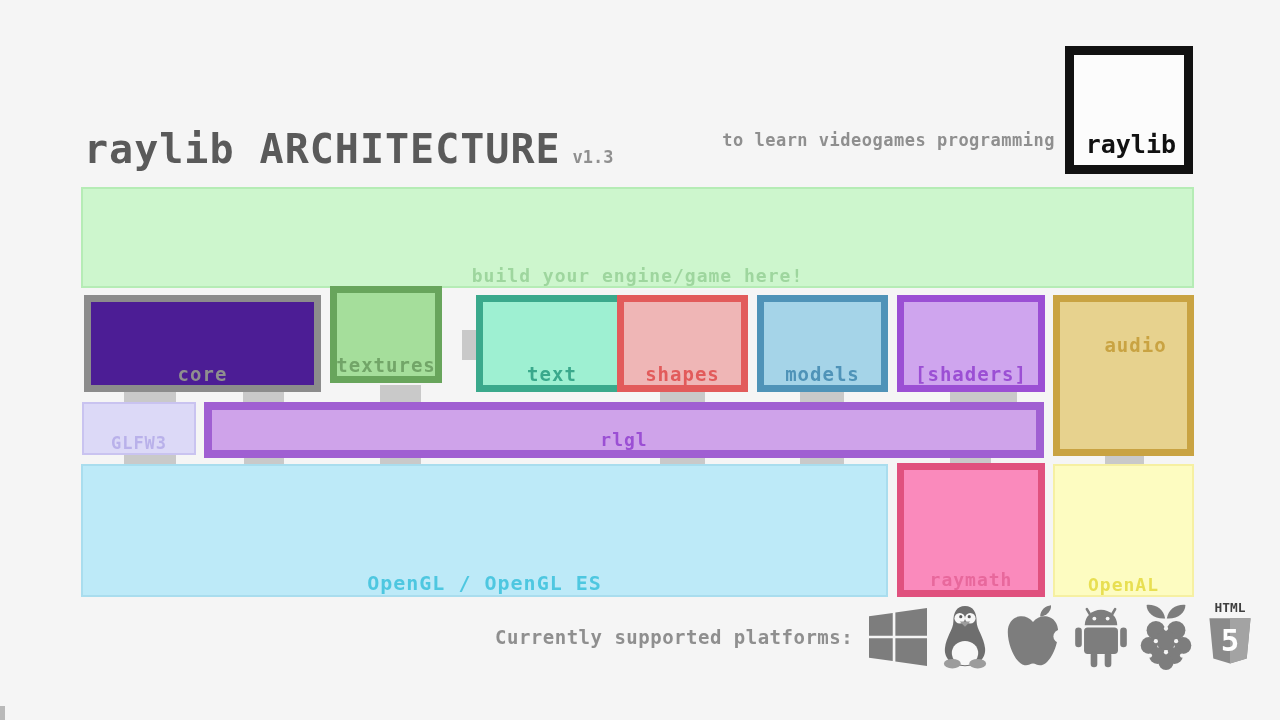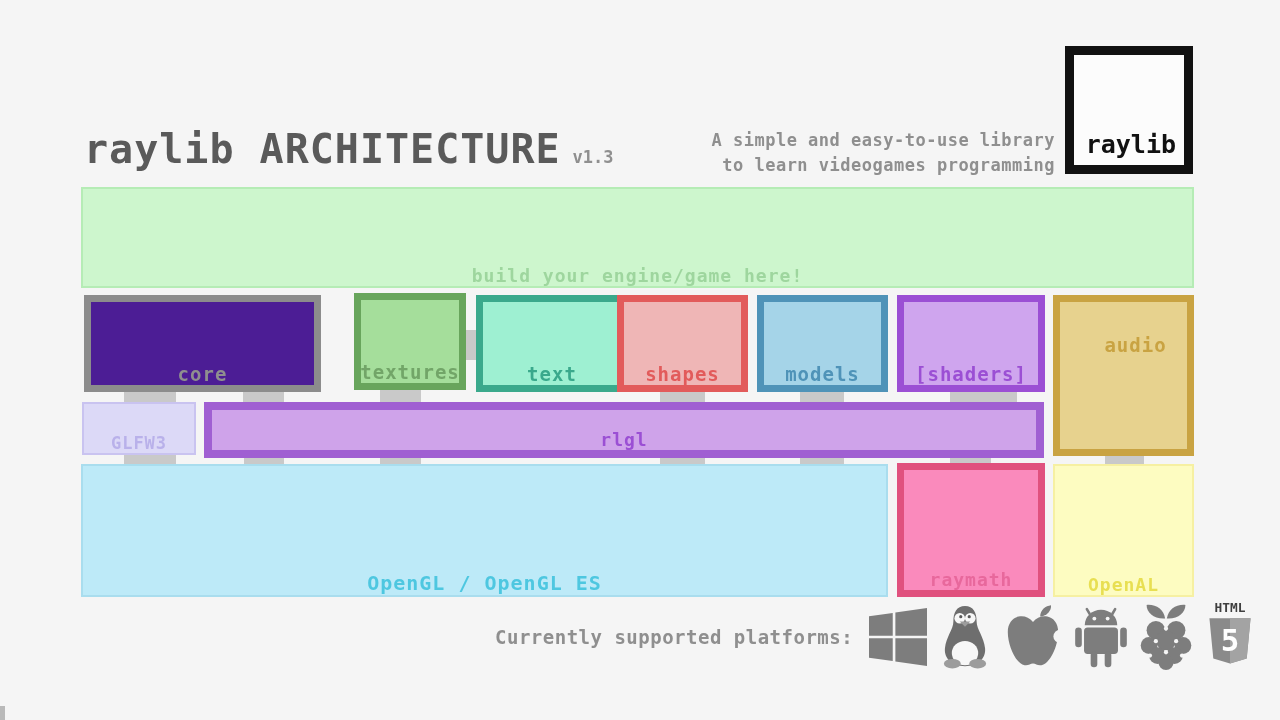--- a/index.html
+++ b/index.html
@@ -13,21 +13,21 @@
   .title .version{font-size:17px;font-weight:bold;letter-spacing:0;margin-left:12px;vertical-align:baseline;}
   .tagline{right:225px;top:128px;text-align:right;font-size:17px;line-height:25px;font-weight:bold;letter-spacing:0.5px;}
   .logo{left:1065px;top:46px;width:128px;height:128px;border-style:solid;border-width:9px;}
   .logo-text{position:absolute;right:8px;bottom:6px;font-size:25px;font-weight:bold;letter-spacing:0;}
   
   .box{display:flex;align-items:flex-end;justify-content:center;border-style:solid;
        font-weight:bold;letter-spacing:1px;z-index:2;}
   .engine{left:81px;top:187px;width:1113px;height:101px;border-width:2px;font-size:18px;letter-spacing:1px;}
   .mod{border-width:7px;font-size:19px;}
   .mod-core{left:84px;top:295px;width:237px;height:97px;}
-  .mod-textures{left:330px;top:293px;width:112px;height:97px;margin-left:24px;}
+  .mod-textures{left:330px;top:286px;width:112px;height:97px;}
   .mod-text{left:476px;top:295px;width:152px;height:97px;}
   .mod-shapes{left:617px;top:295px;width:131px;height:97px;}
   .mod-models{left:757px;top:295px;width:131px;height:97px;}
   .mod-shaders{left:897px;top:295px;width:148px;height:97px;}
   .mod-audio{left:1053px;top:295px;width:141px;height:161px;align-items:flex-start;padding-top:32px;}
   .glfw{left:82px;top:402px;width:114px;height:53px;border-width:2px;font-size:17px;}
   .rlgl{left:204px;top:402px;width:840px;height:56px;border-width:8px;font-size:18px;}
   .opengl{left:81px;top:464px;width:807px;height:133px;border-width:2px;font-size:20px;}
   .raymath{left:897px;top:463px;width:148px;height:134px;border-width:7px;font-size:18px;}
   .openal{left:1053px;top:464px;width:141px;height:133px;border-width:2px;font-size:18px;}
@@ -53,21 +53,20 @@
   .platforms-label{font-size:19px;font-weight:bold;letter-spacing:0.5px;margin-right:5px;white-space:nowrap;}
   .picon{display:block;}
 </style>
 </head>
 <body style="background-color: rgb(245, 245, 245);">
 
 <div class="abs title" style="color: rgb(90, 90, 90);">
   <span>raylib ARCHITECTURE</span><span class="version" style="color: rgb(143, 143, 143);">v1.3</span>
 </div>
 <div class="abs tagline" style="color: rgb(143, 143, 143);">
-  <div>A simple and easy-to-use library</div>
   <div>to learn videogames programming</div>
 </div>
 <div class="abs logo" style="border-color: rgb(17, 17, 17); background-color: rgb(252, 252, 252);">
   <span class="logo-text" style="color: rgb(17, 17, 17);">raylib</span>
 </div>
 
 <div class="abs conn cA1" style="background-color: rgb(201, 201, 201);"></div>
 <div class="abs conn cA2" style="background-color: rgb(201, 201, 201);"></div>
 <div class="abs conn cA3" style="background-color: rgb(201, 201, 201);"></div>
 <div class="abs conn cA4" style="background-color: rgb(201, 201, 201);"></div>

